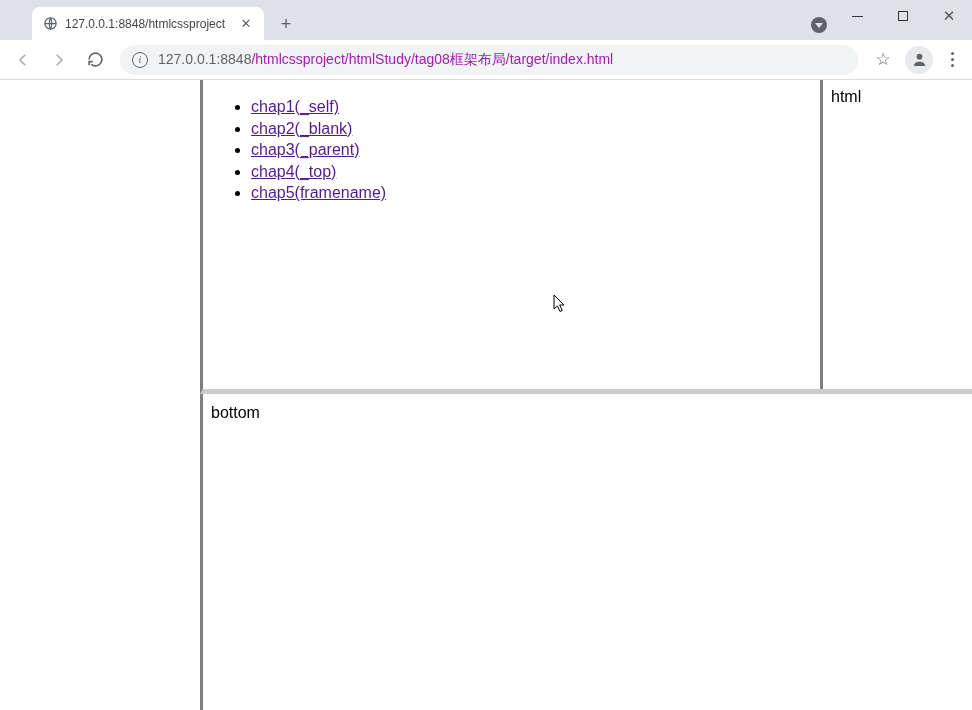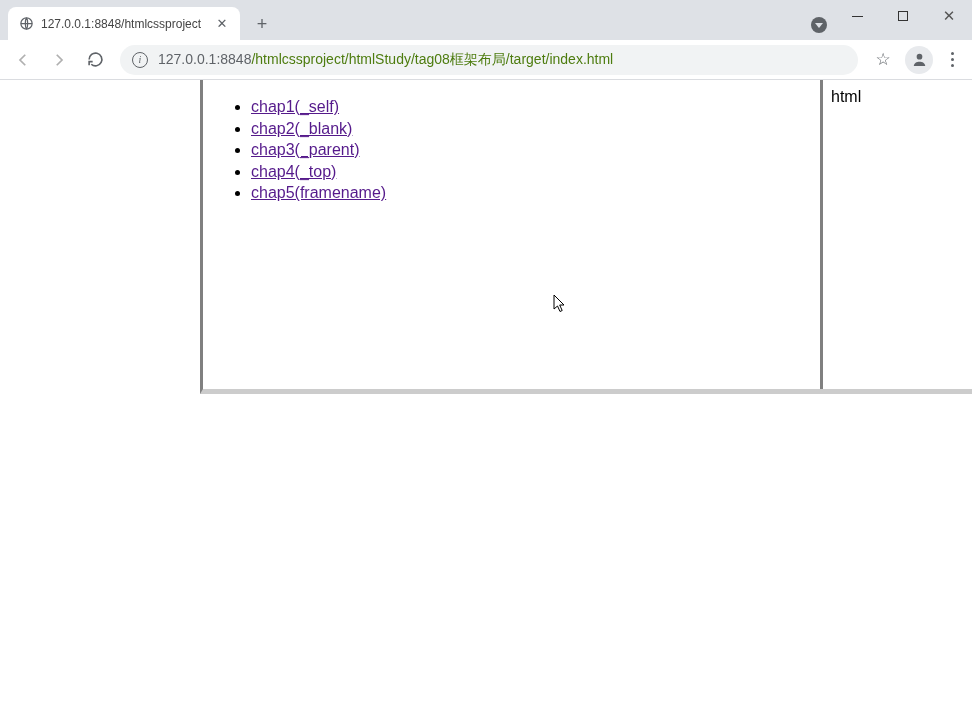--- a/index.html
+++ b/index.html
@@ -15,20 +15,21 @@
       background: #dee1e6;
       height: 80px;
       display: flex;
       flex-direction: column;
     }
     .tab-bar {
       height: 40px;
       display: flex;
       align-items: flex-end;
       padding-left: 8px;
+      margin-left: 24px;
     }
     .tab {
       background: #fff;
       height: 33px;
       width: 232px;
       border-radius: 8px 8px 0 0;
       display: flex;
       align-items: center;
       padding: 0 10px;
       font-size: 12px;
@@ -127,21 +128,21 @@
       width: 16px; height: 16px;
       border: 1.5px solid #5f6368;
       border-radius: 50%;
       display: flex; align-items: center; justify-content: center;
       font-size: 10px;
       color: #5f6368;
       font-family: Georgia, serif;
       font-style: italic;
     }
     .addr-url { color: #5f6368; }
-    .addr-url .path { color: #4d7c0f; }
+    .addr-url .path { color: #a21caf; }
     .star {
       color: #5f6368;
       font-size: 17px;
     }
     .profile {
       width: 28px; height: 28px;
       background: #e8eaed;
       border-radius: 50%;
       display: flex; align-items: center; justify-content: center;
       color: #5f6368;
@@ -276,19 +277,22 @@
         <li><a>chap2(_blank)</a></li>
         <li><a>chap3(_parent)</a></li>
         <li><a>chap4(_top)</a></li>
         <li><a>chap5(framename)</a></li>
       </ul>
     </div>
     <div class="frame right">
       <span>html</span>
     </div>
   </div>
+  <div class="frame bottom">
+    <span>bottom</span>
+  </div>
 </div>
 
 <div class="cursor">
   <svg width="14" height="20" viewBox="0 0 14 20">
       <path d="M1 1l0 14 3.5-3 2.5 5.5 2.2-1-2.5-5.5 4.3 0z" fill="#fff" stroke="#000" stroke-width="1"></path>
     </svg>
 </div>
 
 </body></html>

